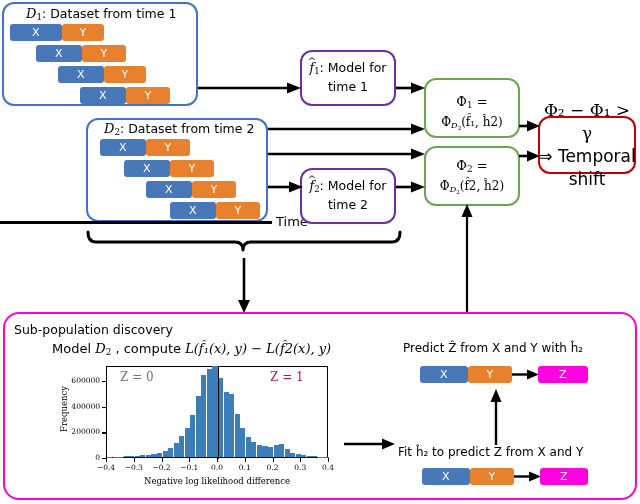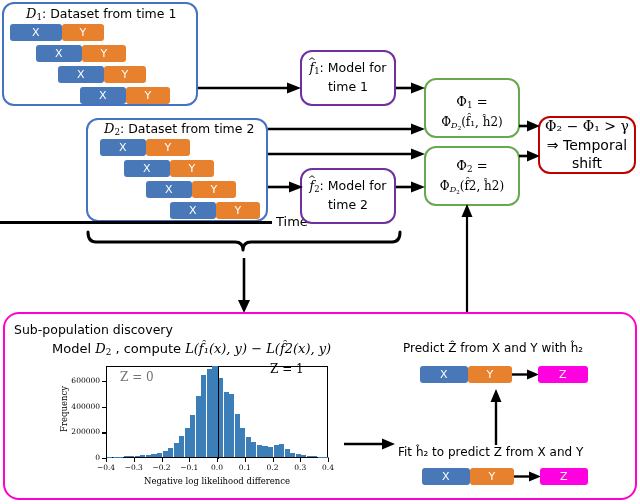--- a/index.html
+++ b/index.html
@@ -122,21 +122,21 @@
 <div class="mathbox serif" style="left:424px;top:146px;width:96px;height:60px;font-size:13px;">
   <div>
     <span>Φ</span><sub>2</sub> <span>=</span>
   </div>
   <div style="font-size:12px;">
     <span>Φ</span><sub><span class="it">D</span><sub>2</sub></sub><span>(f̂2, ĥ2)</span>
   </div>
 </div>
 
 <div class="box b-red" style="left:538px;top:116px;width:98px;height:58px;"></div>
-<div class="mathbox serif" style="left:538px;top:116px;width:98px;height:58px;font-size:14px;line-height:1.35;">
+<div class="mathbox serif" style="left:538px;top:116px;width:98px;height:58px;font-size:17px;line-height:1.35;">
   <div>Φ₂ − Φ₁ &gt; γ</div>
   <div style="font-family:'DejaVu Sans',sans-serif;text-align:right;">⇒ Temporal</div>
   <div style="font-family:'DejaVu Sans',sans-serif;">shift</div>
 </div>
 
 <svg class="abs" style="left:198px;top:78px;width:104px;height:20px;" viewBox="0 0 104 20">
   <line x1="0" y1="10" x2="92" y2="10" stroke="#000" stroke-width="2.6"></line>
   <polygon points="103,10 89,4.5 89,15.5" fill="#000"></polygon>
 </svg>
 
@@ -263,21 +263,21 @@
       <div class="xtick" style="left: 220.5px; width: 28px; top: 101px;">0.2</div>
       <div class="tickmark" style="top: 96px; height: 4px; width: 1.1px; left: 234.5px;"></div>
       <div class="xtick" style="left: 248.25px; width: 28px; top: 101px;">0.3</div>
       <div class="tickmark" style="top: 96px; height: 4px; width: 1.1px; left: 262.25px;"></div>
       <div class="xtick" style="left: 276px; width: 28px; top: 101px;">0.4</div>
       <div class="tickmark" style="top: 96px; height: 4px; width: 1.1px; left: 290px;"></div>
     </div>
   <div class="ylabel" style="left:-14px;top:42px;width:80px;text-align:center;">Frequency</div>
   <div class="axlabel" style="left:68px;top:114px;width:222px;">Negative log likelihood difference</div>
   <div class="zlab" style="left: 82px; top: 8px; color: #737373;">Z = 0</div>
-  <div class="zlab" style="left: 232px; top: 0; color: #000000;">Z = 1</div>
+  <div class="zlab" style="left: 232px; top: 8px; color: #be185d;">Z = 1</div>
 </div>
 
 <svg class="abs" style="left:344px;top:434px;width:52px;height:20px;" viewBox="0 0 52 20">
   <line x1="0" y1="10" x2="40" y2="10" stroke="#000" stroke-width="2.4"></line>
   <polygon points="51,10 38,4.5 38,15.5" fill="#000"></polygon>
 </svg>
 
 <div class="cap" style="left:398px;top:445px;font-size:12px;">Fit ĥ₂ to predict Z from X and Y</div>
 <div class="chip x" style="left:422px;top:468px;width:48px;">X</div>
 <div class="chip y" style="left:470px;top:468px;width:44px;">Y</div>

